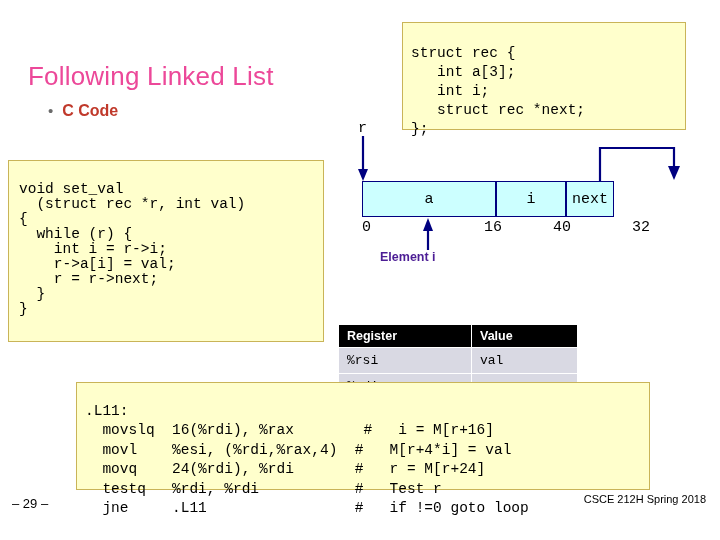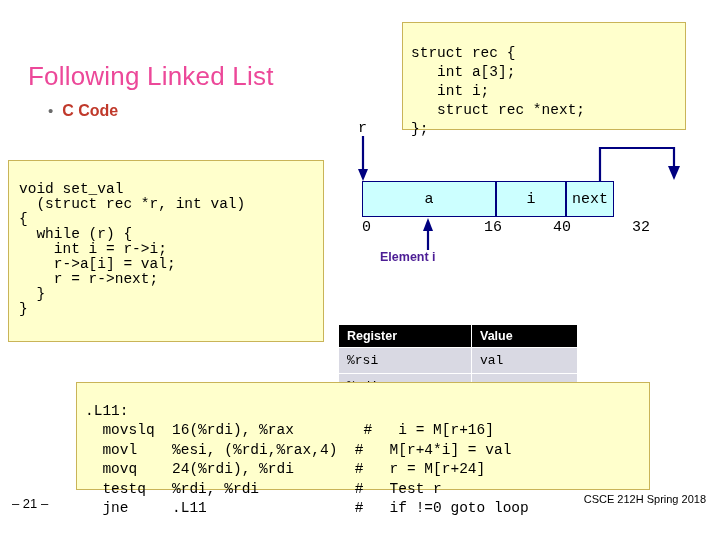--- a/index.html
+++ b/index.html
@@ -317,16 +317,16 @@
 
   <div id="asm-box">
     <pre id="asm-code">.L11:
   movslq  16(%rdi), %rax        #   i = M[r+16]
   movl    %esi, (%rdi,%rax,4)  #   M[r+4*i] = val
   movq    24(%rdi), %rdi       #   r = M[r+24]
   testq   %rdi, %rdi           #   Test r
   jne     .L11                 #   if !=0 goto loop</pre>
   </div>
 
-  <div id="page-num">– 21 –</div>
+  <div id="page-num">– 29 –</div>
   <div id="course-footer">CSCE 212H Spring 2018</div>
 
 </div>
 
 </body></html>

